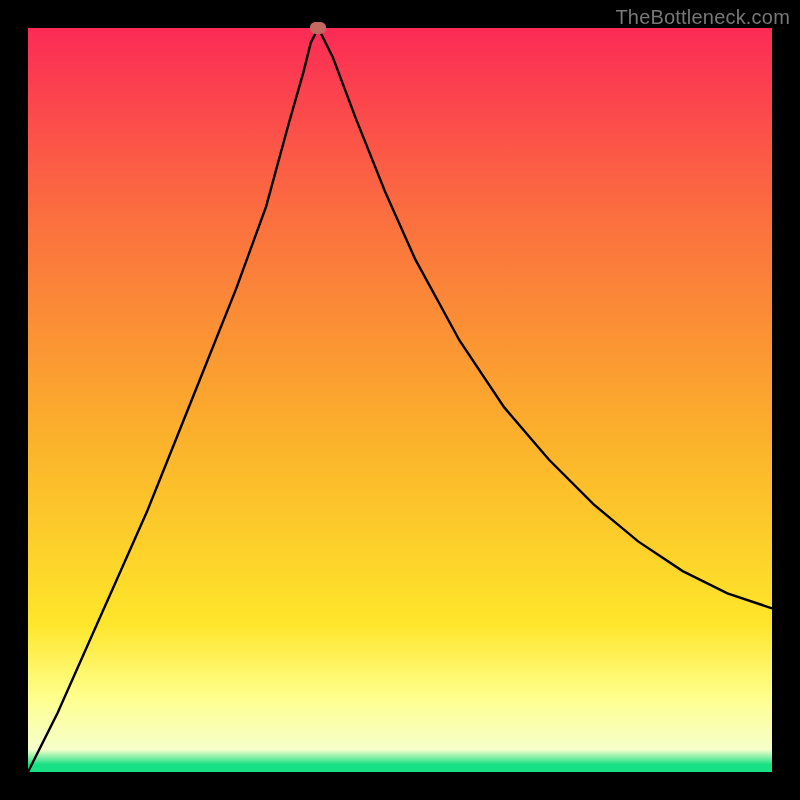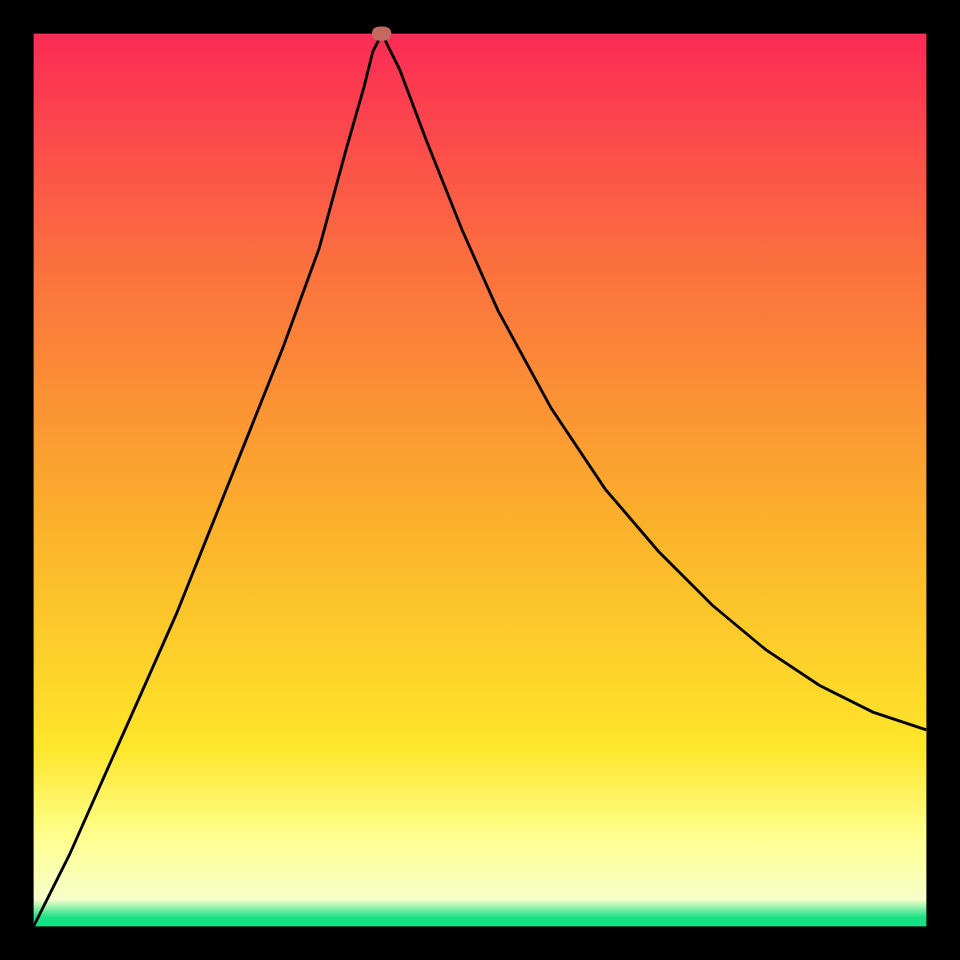--- a/index.html
+++ b/index.html
@@ -60,20 +60,21 @@
     border-radius: 6px / 5px;
     background: #c4695f;
     transform: translate(-50%, -50%);
   }
 </style>
 </head>
 <body>
 
 <div class="container">
 
+  <div class="watermark">TheBottleneck.com</div>
 
   <div class="plot-area" id="plot" style="--c-top: #fc2b56; --c-upper: #fb6e3f; --c-mid: #fbb12b; --c-low: #fee62a; --c-paleband: #ffff8e; --c-base: #f6ffcb; --c-green: #18e085;">
     <svg class="curve" viewBox="0 0 744 744" preserveAspectRatio="none">
       <path id="curve-path" fill="none" stroke="#000" stroke-width="2.4" d="M0.0 744.0 L29.8 684.5 L59.5 617.5 L89.3 550.6 L119.0 483.6 L148.8 409.2 L178.6 334.8 L208.3 260.4 L238.1 178.6 L260.4 96.7 L275.3 44.6 L282.7 14.9 L290.2 0.0 L290.2 0.0 L305.0 29.8 L327.4 89.3 L357.1 163.7 L386.9 230.6 L431.5 312.5 L476.2 379.4 L520.8 431.5 L565.4 476.2 L610.1 513.4 L654.7 543.1 L699.4 565.4 L744.0 580.3 "></path>
     </svg>
     <div class="marker" id="min-marker" style="left: 290.16px; top: 0px;"></div>
   </div>
 
 </div>
 

